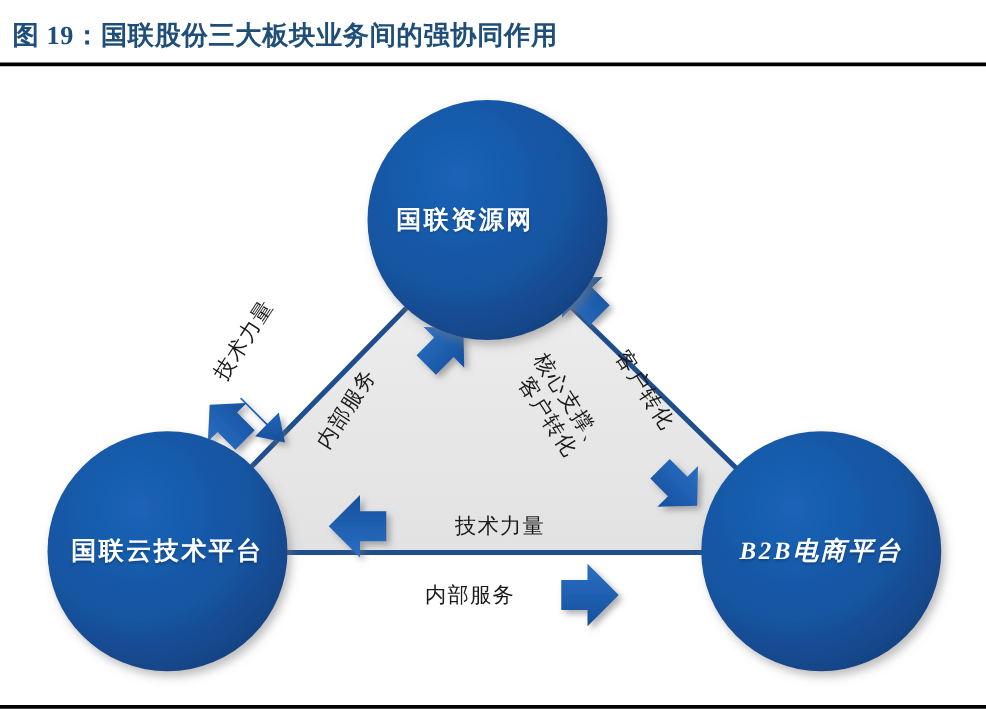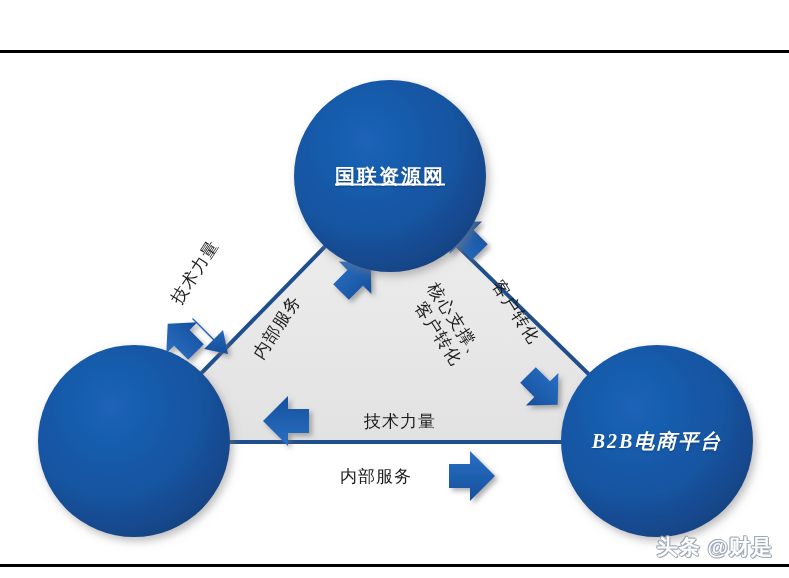--- a/index.html
+++ b/index.html
@@ -63,21 +63,21 @@
     color: #ffffff;
     font-family: "Liberation Serif", "DejaVu Serif", serif;
     font-size: 20px;
     font-weight: bold;
     letter-spacing: 2px;
     white-space: nowrap;
     transform: translate(-50%, -50%);
     text-shadow: 0 1px 2px rgba(0,0,0,0.25);
     pointer-events: none;
   }
-  #label-top    { left: 390px; top: 176px; text-decoration: underline; }
+  #label-top    { left: 372px; top: 176px; }
   #label-left   { left: 134px; top: 441px; }
   #label-right  { left: 657px; top: 441px; font-style: italic; }
 
   
   .edge-label {
     position: absolute;
     color: #1a1a1a;
     font-family: "Liberation Serif", "DejaVu Serif", serif;
     font-size: 17px;
     white-space: nowrap;
@@ -136,20 +136,21 @@
     letter-spacing: 1px;
     white-space: nowrap;
     opacity: 0.95;
   }
 </style>
 </head>
 <body>
 
 <div id="page">
 
+  <div class="fig-title">图 19：国联股份三大板块业务间的强协同作用</div>
 
   <div class="title-rule"></div>
 
   <svg id="diagram" viewBox="0 0 789 512">
     <defs>
       <radialGradient id="nodeGrad" cx="38%" cy="32%" r="78%">
         <stop offset="0%" stop-color="#1b63b8"></stop>
         <stop offset="60%" stop-color="#1454a0"></stop>
         <stop offset="100%" stop-color="#113f7d"></stop>
       </radialGradient>
@@ -200,31 +201,31 @@
       <polygon fill="url(#arrowGrad)" transform="translate(449,424)" points="0,-12 21,-12 21,-25 46,0 21,25 21,12 0,12"></polygon>
     </g>
 
     <circle cx="390" cy="124" r="96" fill="url(#nodeGrad)" filter="url(#softShadow)"></circle>
     <circle cx="134" cy="389" r="96" fill="url(#nodeGrad)" filter="url(#softShadow)"></circle>
     <circle cx="657" cy="389" r="96" fill="url(#nodeGrad)" filter="url(#softShadow)"></circle>
   </svg>
 
   <div class="node-label" id="label-top">国联资源网</div>
 
+  <div class="node-label" id="label-left">国联云技术平台</div>
 
   <div class="node-label" id="label-right">B2B电商平台</div>
 
   <div class="edge-label" id="lbl-tech-left">技术力量</div>
 
   <div class="edge-label" id="lbl-service-left">内部服务</div>
 
   <div class="edge-label" id="lbl-convert-right">客户转化</div>
 
   <div class="edge-label two-line" id="lbl-core-right">核心支撑、客户转化</div>
 
   <div class="edge-label" id="lbl-tech-bottom">技术力量</div>
 
   <div class="edge-label" id="lbl-service-bottom">内部服务</div>
 
-  <div class="watermark">头条 @财是</div>
 
   <div class="bottom-rule"></div>
 </div>
 
 </body></html>

